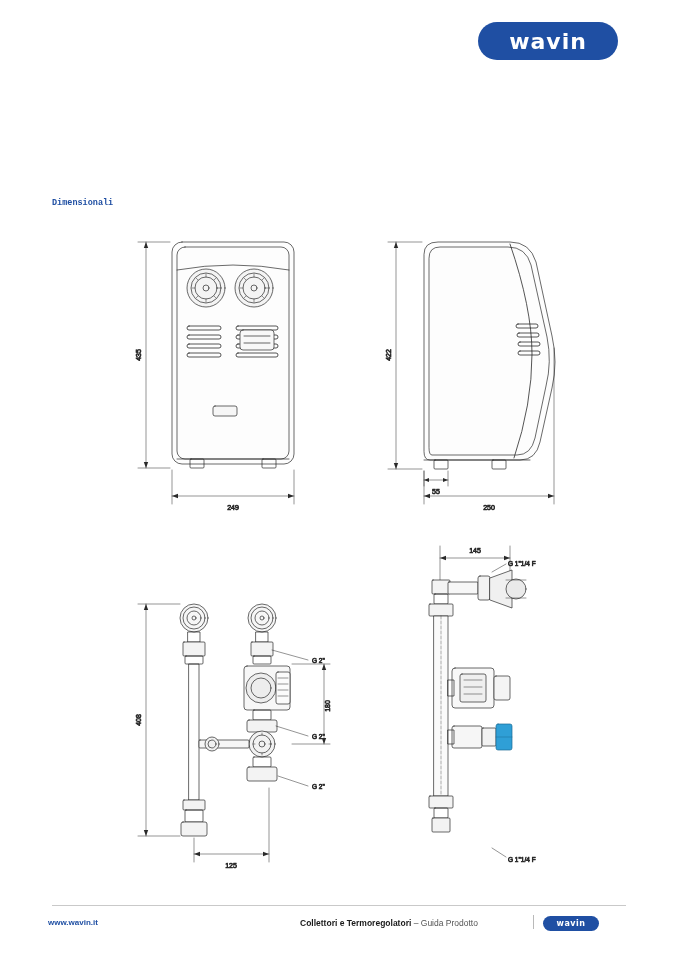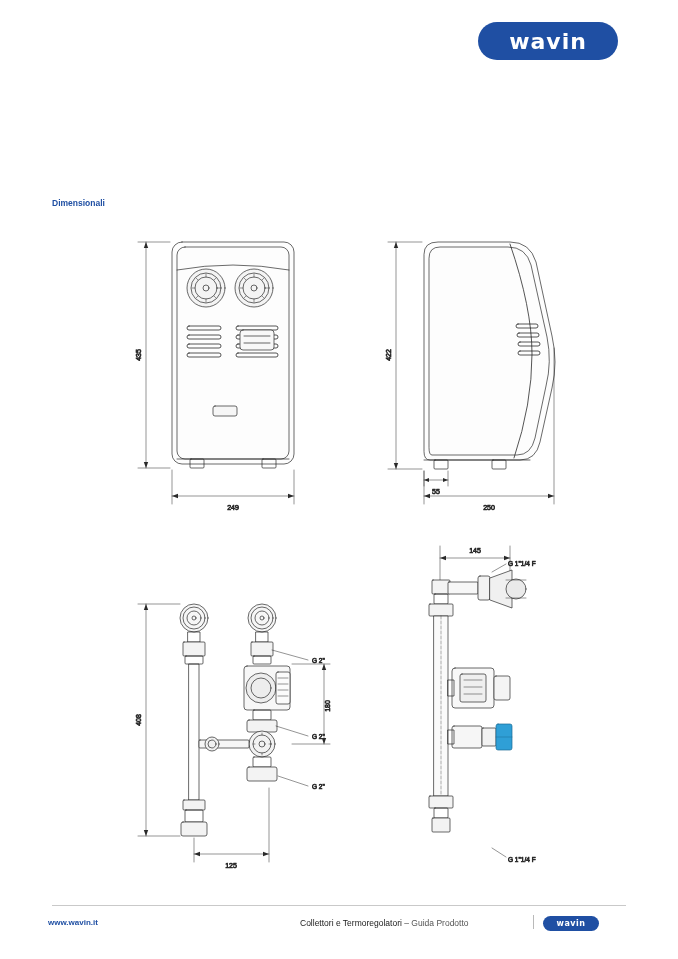--- a/index.html
+++ b/index.html
@@ -38,20 +38,21 @@
   }
 
   
   .section-title {
     position: absolute;
     top: 198px;
     left: 52px;
     font-size: 8.5px;
     font-weight: bold;
     color: #1f4fa3;
+    font-family: Liberation Mono, monospace;
   }
 
   
   .drawings {
     position: absolute;
     top: 228px;
     left: 40px;
     width: 600px;
     height: 650px;
   }
@@ -74,21 +75,21 @@
     font-weight: bold;
     color: #1f4fa3;
   }
   .footer-center {
     position: absolute;
     left: 300px;
     top: 918px;
     font-size: 8.5px;
     color: #333;
   }
-  .footer-center b { font-weight: normal; color:#1a1a1a; }
+  .footer-center b { font-weight: bold; color:#1a1a1a; }
   .footer-center .light { color:#555; }
   .footer-sep {
     position: absolute;
     left: 533px;
     top: 915px;
     width: 1px;
     height: 14px;
     background: #b9b9b9;
   }
   .footer-logo {

